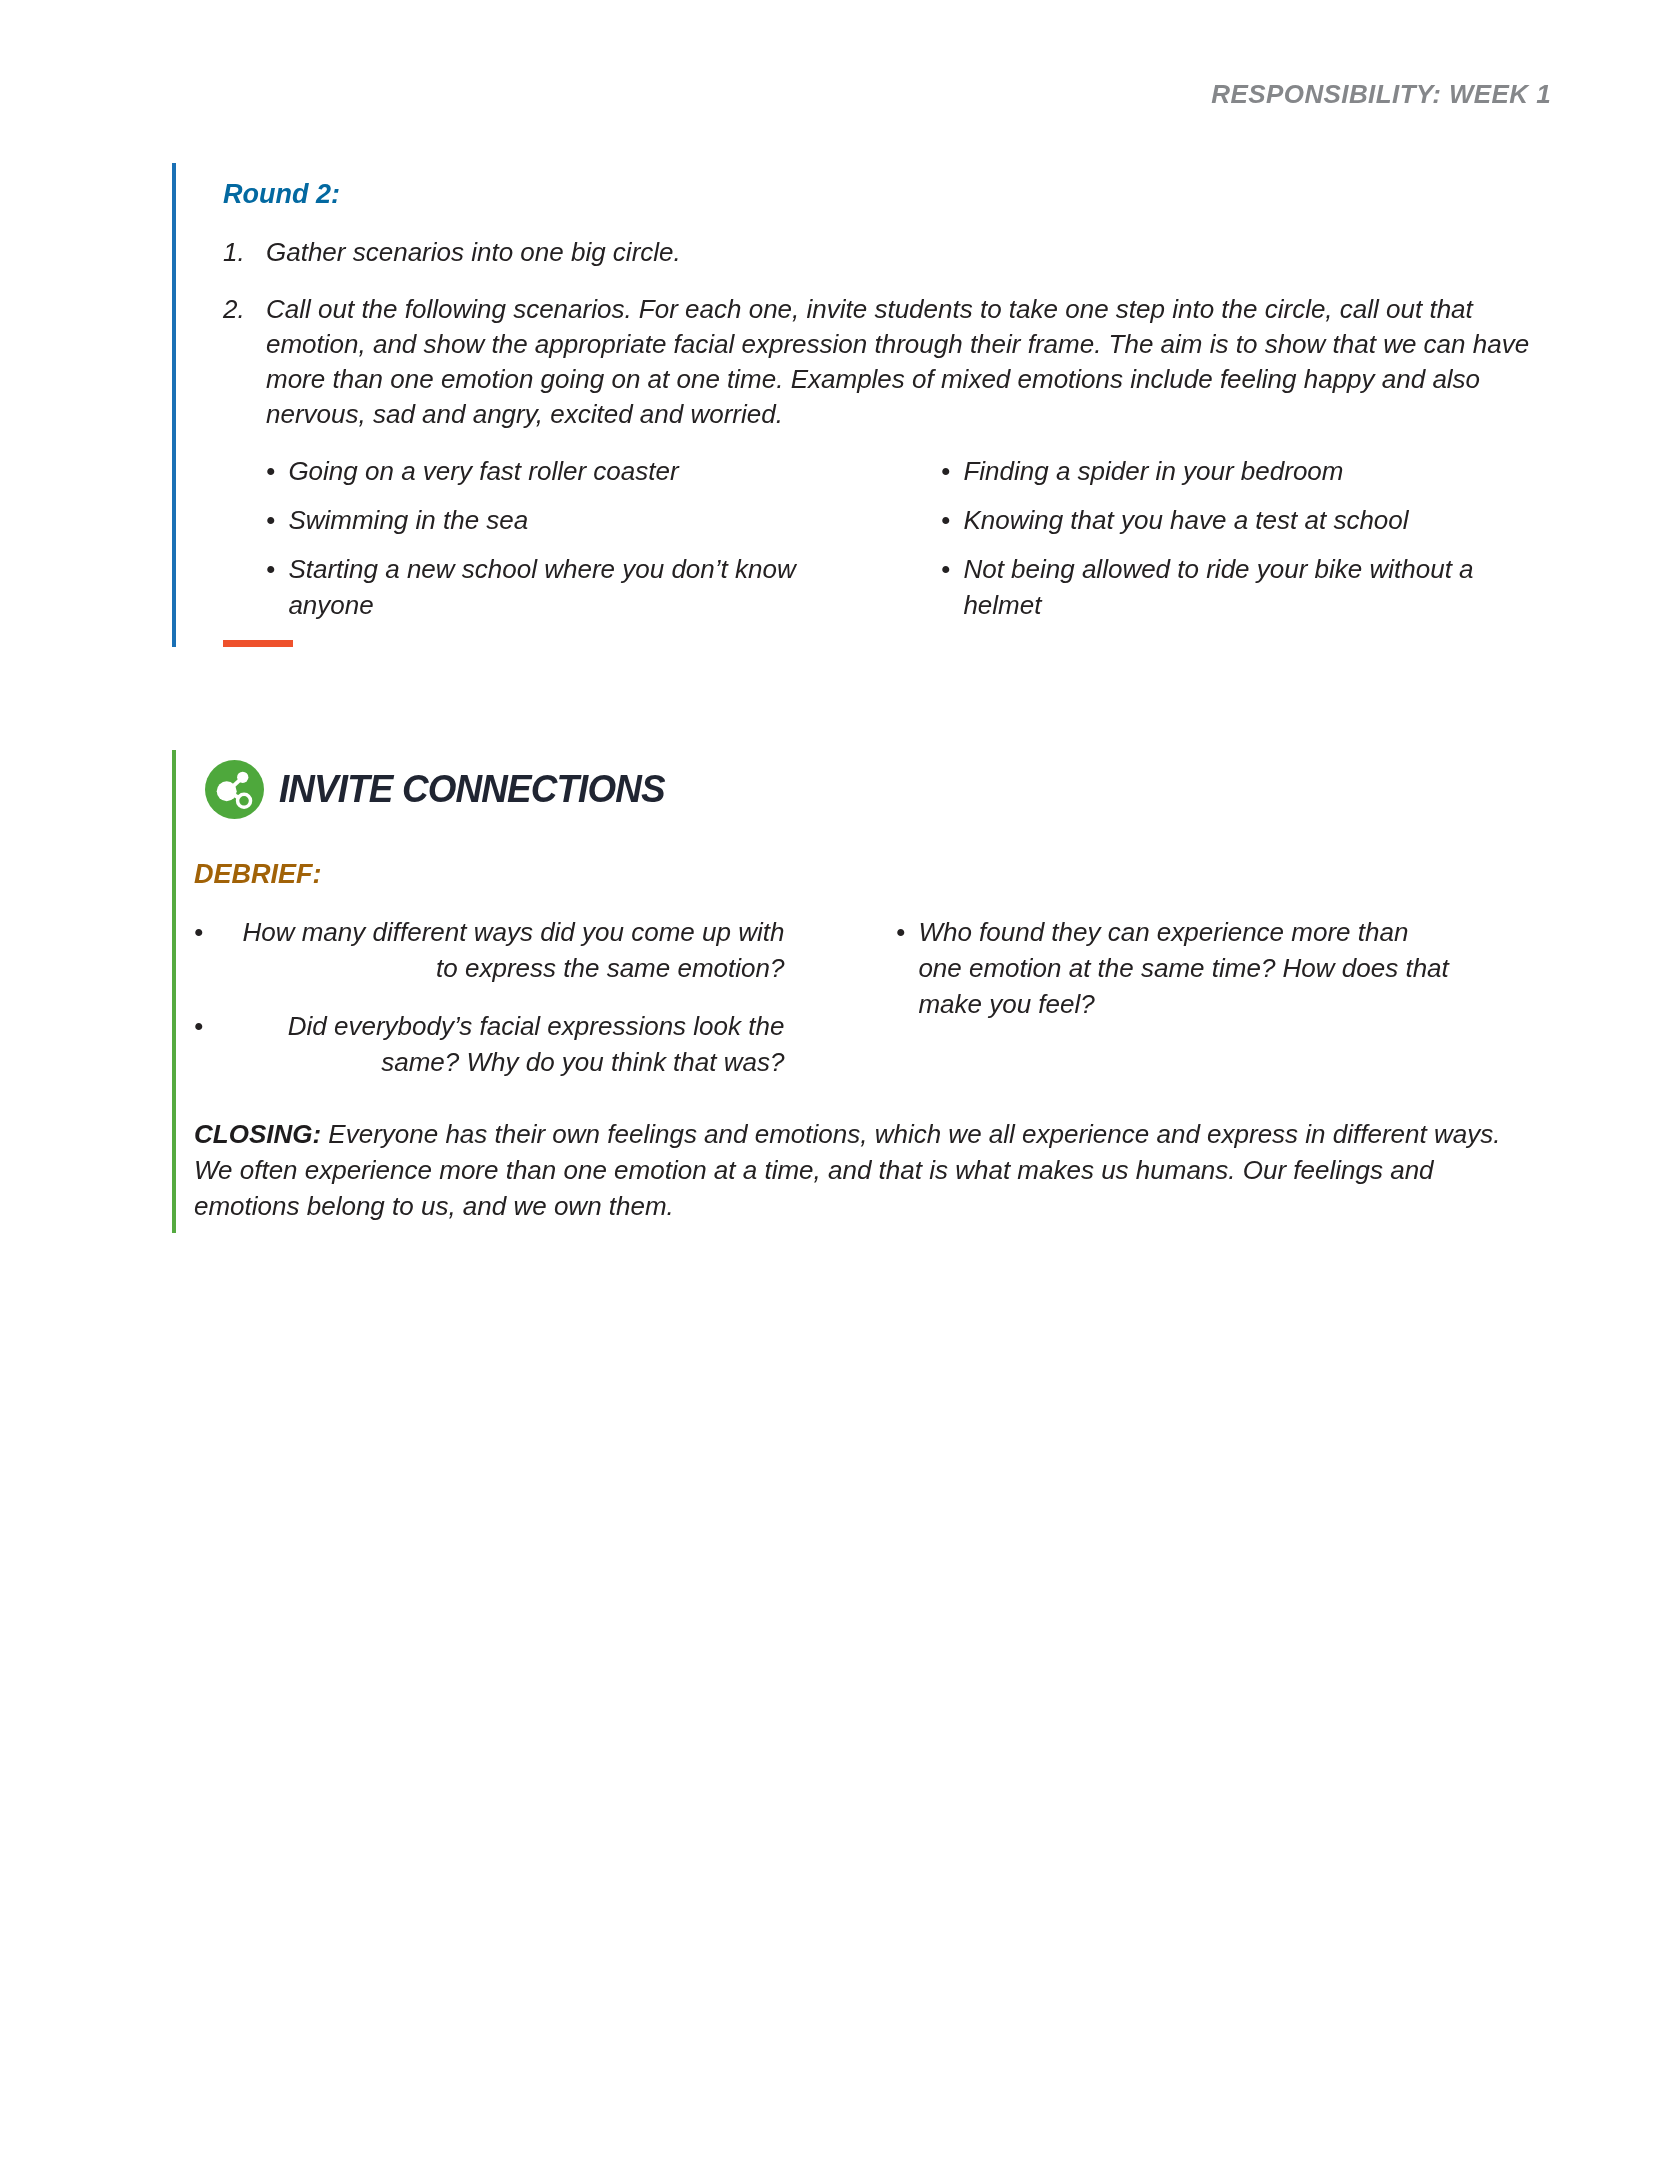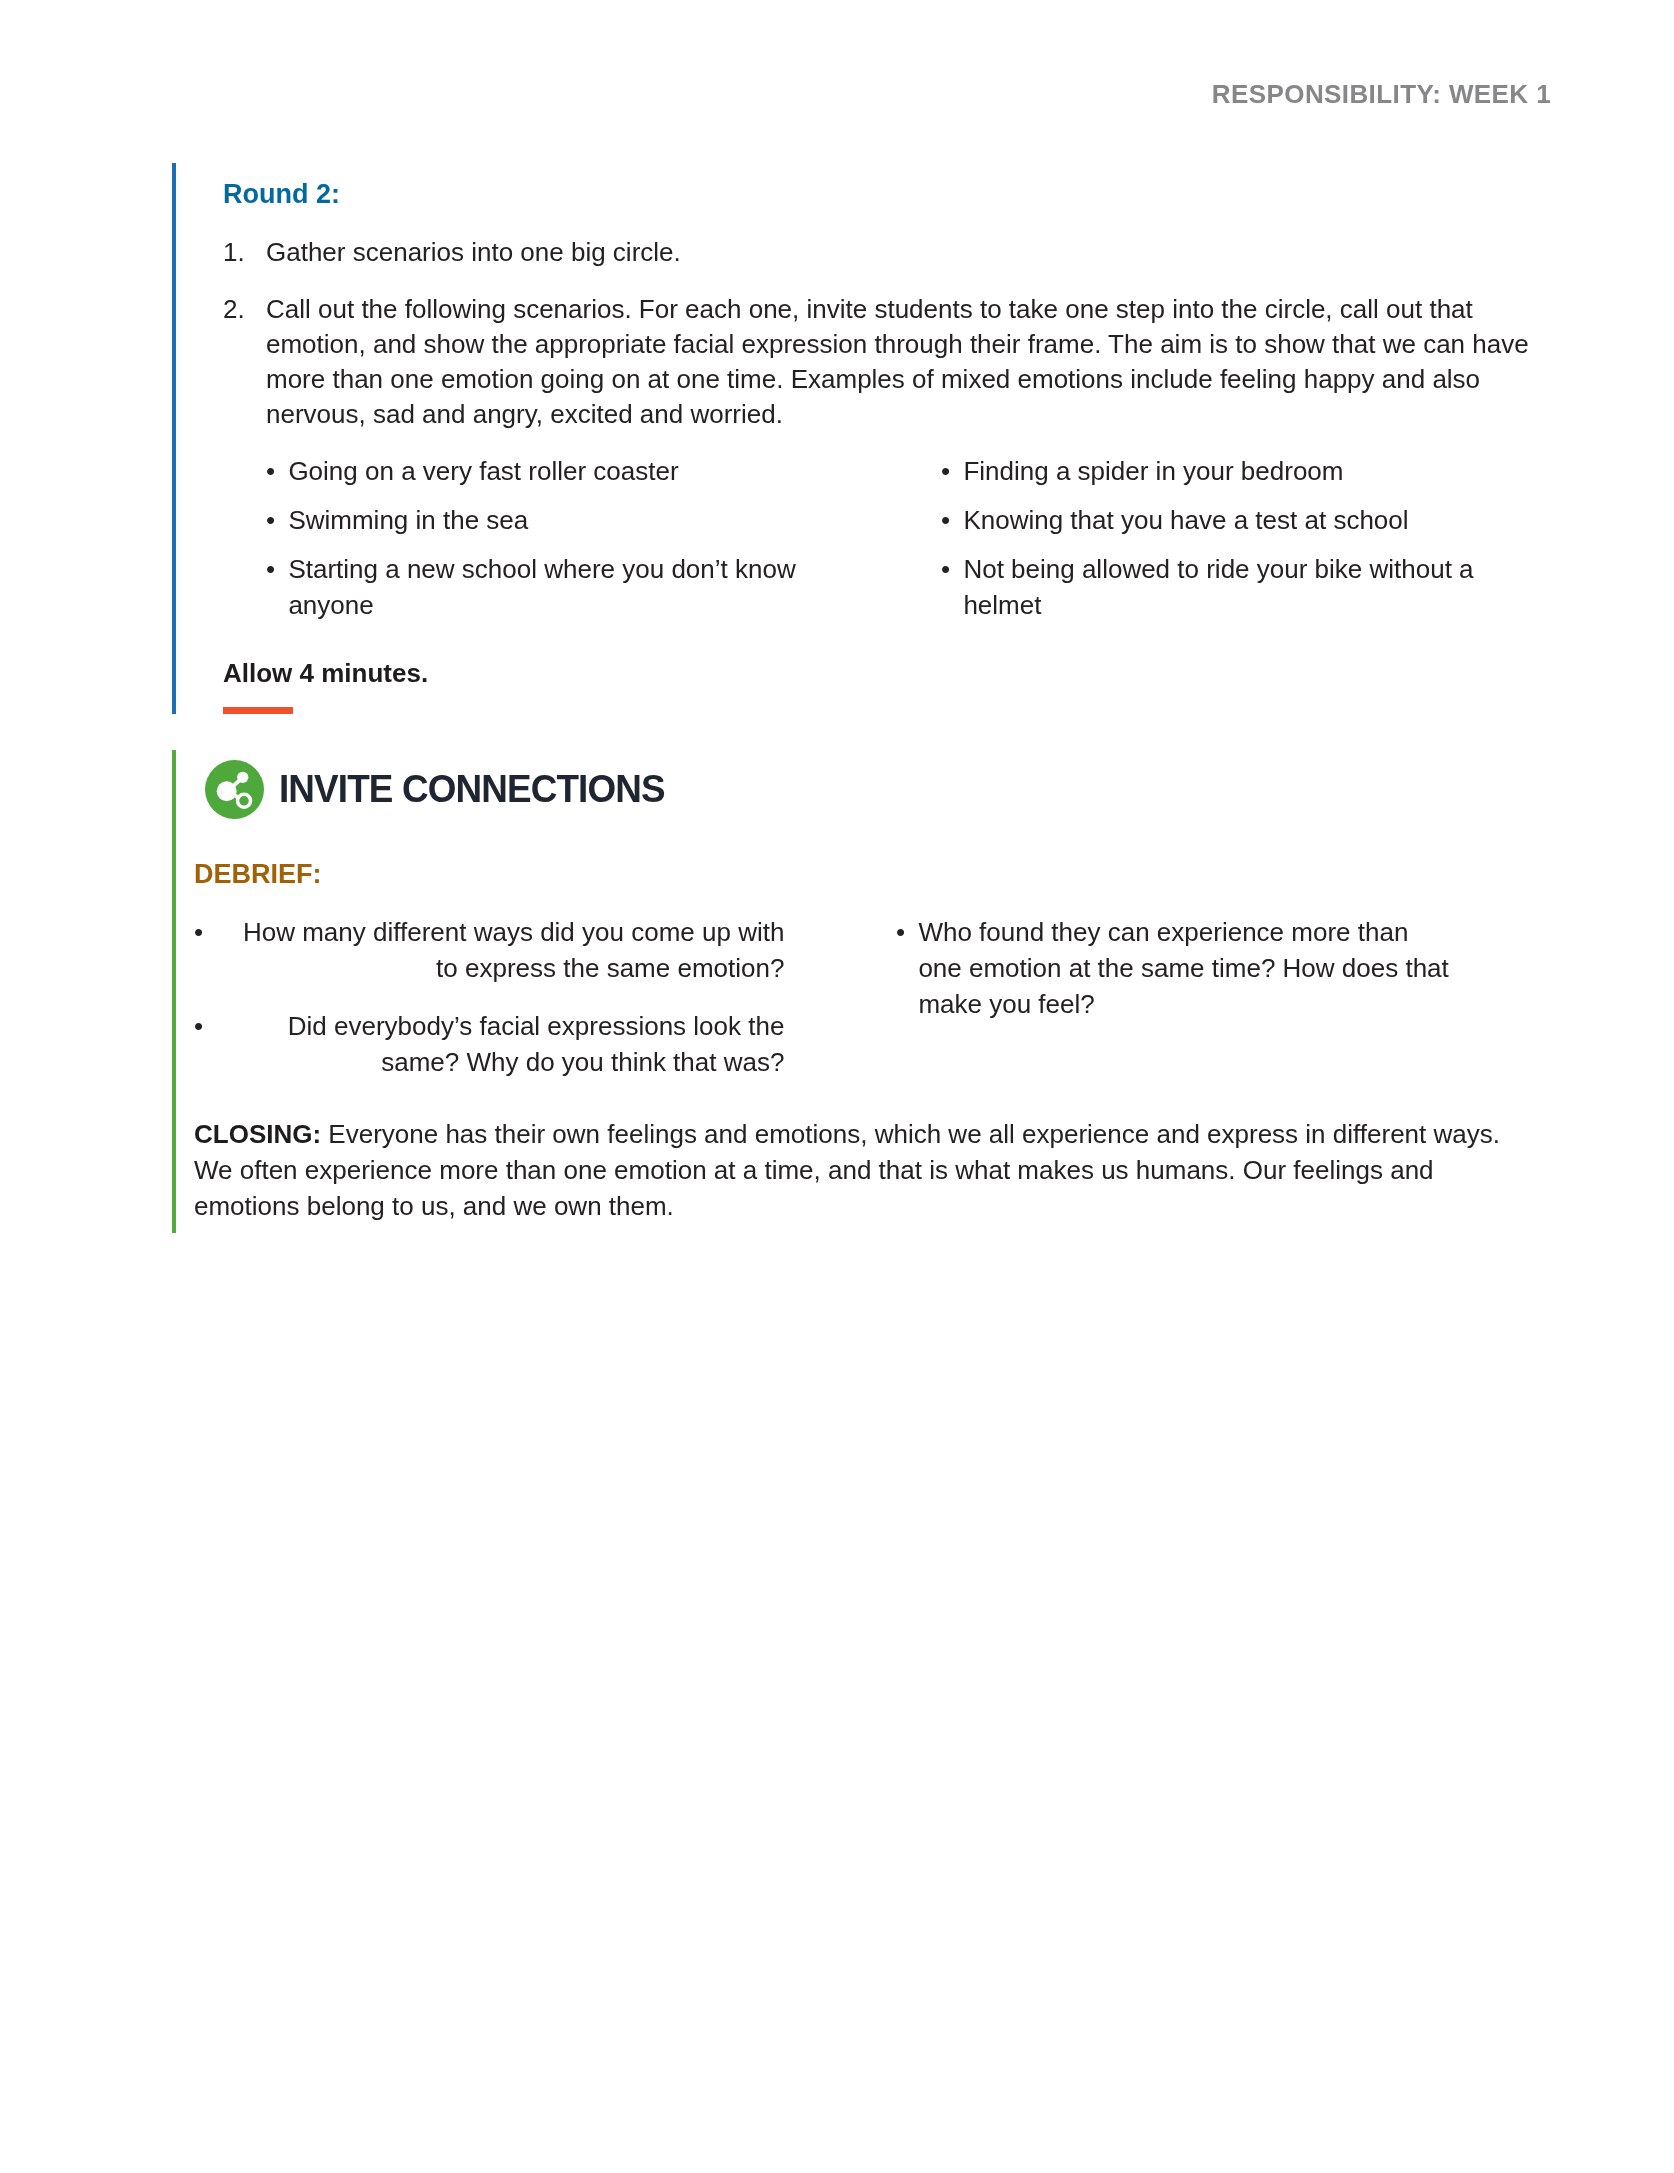--- a/index.html
+++ b/index.html
@@ -7,20 +7,21 @@
   body {
     font-family: "Liberation Sans", "DejaVu Sans", sans-serif;
     color: #242122;
   }
   .page {
     position: relative;
     width: 1674px;
     height: 1908px;
     background: #ffffff;
     overflow: hidden;
+    font-style: italic;
   }
 
   
   .header-label {
     position: absolute;
     top: 79px;
     right: 123px;
     font-size: 26px;
     font-weight: 600;
     letter-spacing: 0.4px;
@@ -223,21 +224,20 @@
           <span class="dot">•</span>
           <span class="txt">Knowing that you have a test at school</span>
         </div>
         <div class="bullet-item">
           <span class="dot">•</span>
           <span class="txt">Not being allowed to ride your bike without a helmet</span>
         </div>
       </div>
     </div>
 
-    <p class="allow">Allow 4 minutes.</p>
     <div class="orange-rule"></div>
   </section>
 
   <section class="panel panel-green">
     <div class="connections-header">
       <span class="icon-circle">
         <svg width="59" height="59" viewBox="0 0 68 68" xmlns="http://www.w3.org/2000/svg">
           <circle cx="34" cy="34" r="34" fill="#4ea83c"></circle>
           <line x1="26" y1="36" x2="43.5" y2="20" stroke="#ffffff" stroke-width="4.5"></line>
           <line x1="26" y1="36" x2="45" y2="47" stroke="#ffffff" stroke-width="4.5"></line>

